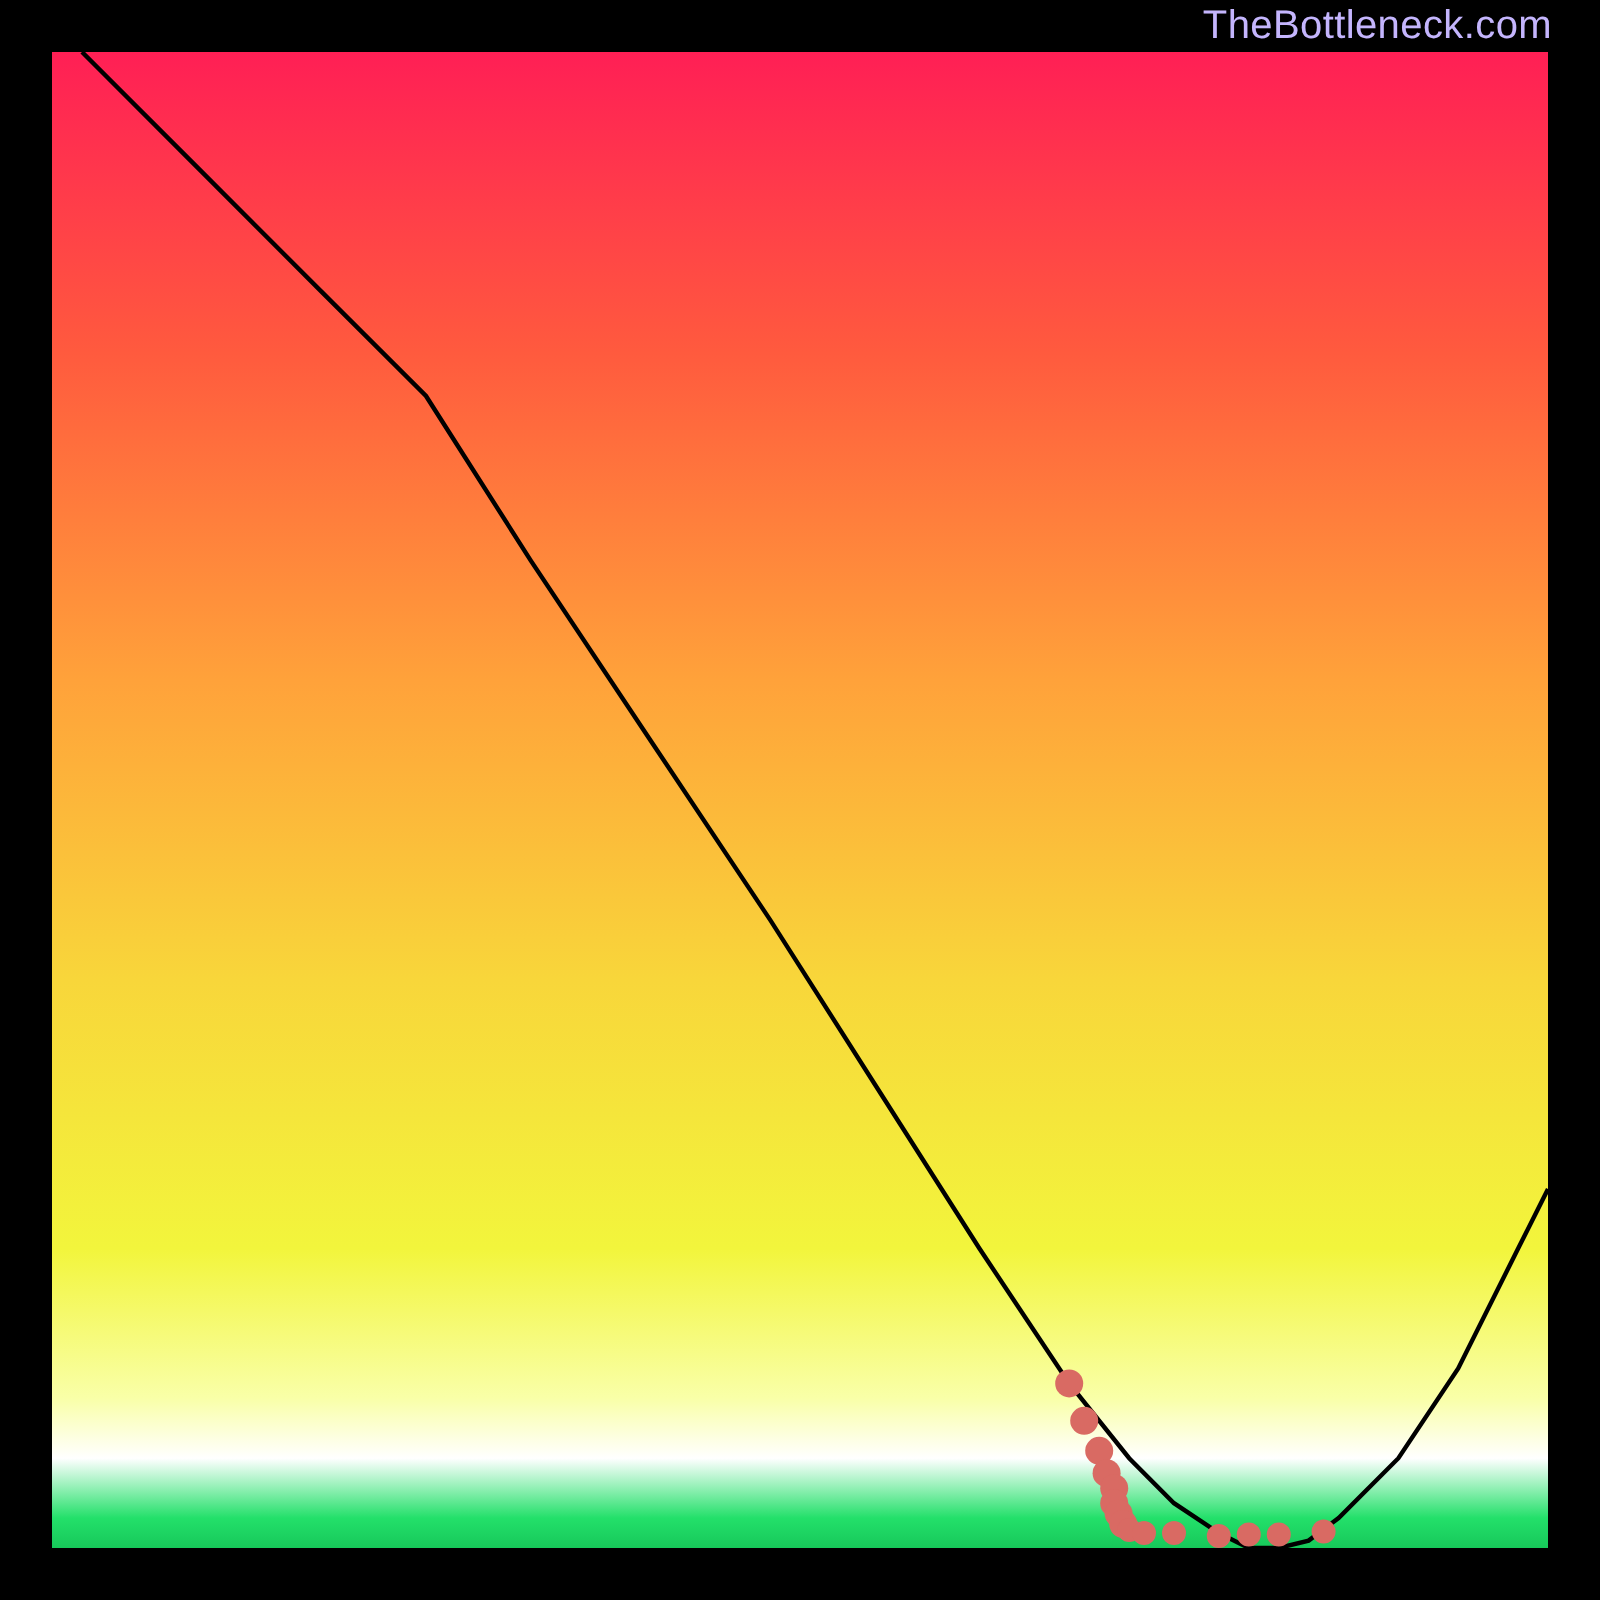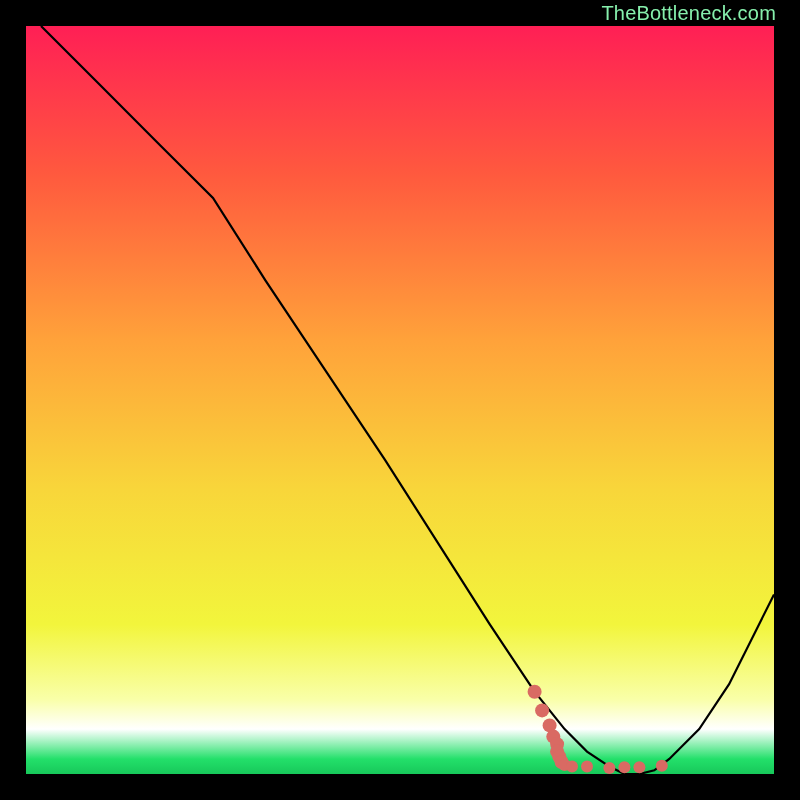--- a/index.html
+++ b/index.html
@@ -9,21 +9,21 @@
     width: 800px;
     height: 800px;
     position: relative;
     font-family: Arial, Helvetica, sans-serif;
   }
   .watermark {
     position: absolute;
     right: 24px;
     top: 2px;
     font-size: 20px;
-    color: #86efac;
+    color: #c4b5fd;
     font-weight: 500;
     letter-spacing: 0.2px;
     z-index: 10;
   }
   .plot-frame {
     position: absolute;
     left: 26px;
     top: 26px;
     width: 748px;
     height: 748px;

